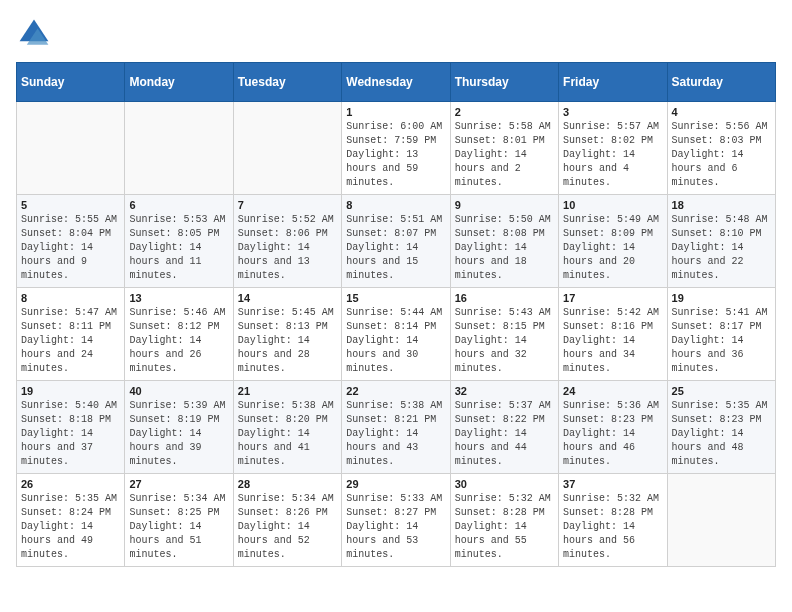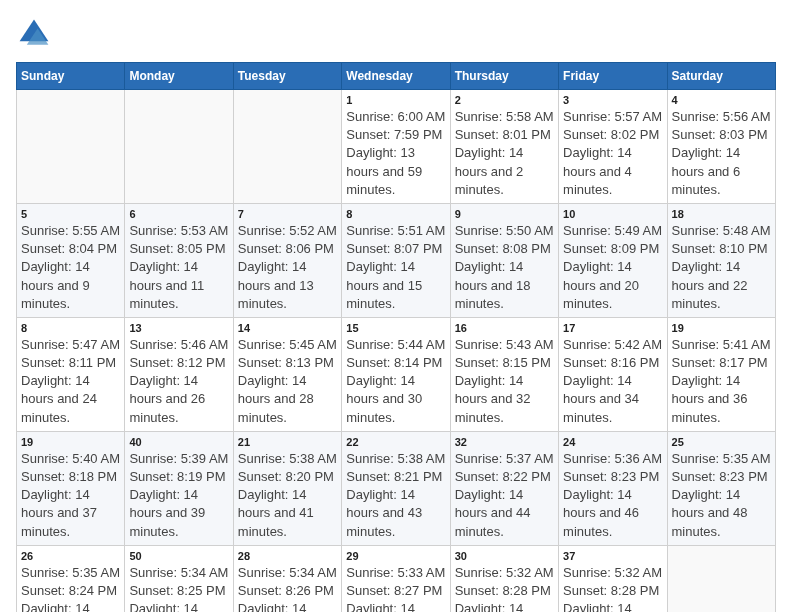--- a/index.html
+++ b/index.html
@@ -49,21 +49,21 @@
     table {
       width: 100%;
       border-collapse: collapse;
       table-layout: fixed;
     }
     thead th {
       background-color: #2a6db5;
       color: #fff;
       font-size: 12px;
       font-weight: bold;
-      padding: 6px 4px;
+      padding: 12px 4px;
       text-align: left;
       border: 1px solid #1a5a9a;
     }
     tbody td {
       vertical-align: top;
       border: 1px solid #d0d0d0;
       padding: 4px 4px;
       font-size: 10px;
       color: #333;
       background: #fff;
@@ -73,23 +73,24 @@
     tbody tr:nth-child(even) td {
       background: #f5f7fa;
     }
     .day-number {
       font-weight: bold;
       font-size: 11px;
       margin-bottom: 2px;
       color: #222;
     }
     .day-info {
-      font-size: 13px;
+      font-size: 10px;
       color: #444;
       line-height: 1.4;
+      font-family: Liberation Mono, monospace;
     }
     .empty-cell {
       background: #f9f9f9;
     }
   </style>
 </head>
 <body>
 
 <div class="header">
   <div class="logo">
@@ -231,21 +232,21 @@
           <div class="day-number">25</div>
           <div class="day-info">Sunrise: 5:35 AM<br>Sunset: 8:23 PM<br>Daylight: 14 hours and 48 minutes.</div>
         </td>
       </tr>
       <tr>
         <td>
           <div class="day-number">26</div>
           <div class="day-info">Sunrise: 5:35 AM<br>Sunset: 8:24 PM<br>Daylight: 14 hours and 49 minutes.</div>
         </td>
         <td>
-          <div class="day-number">50</div>
+          <div class="day-number">27</div>
           <div class="day-info">Sunrise: 5:34 AM<br>Sunset: 8:25 PM<br>Daylight: 14 hours and 51 minutes.</div>
         </td>
         <td>
           <div class="day-number">28</div>
           <div class="day-info">Sunrise: 5:34 AM<br>Sunset: 8:26 PM<br>Daylight: 14 hours and 52 minutes.</div>
         </td>
         <td>
           <div class="day-number">29</div>
           <div class="day-info">Sunrise: 5:33 AM<br>Sunset: 8:27 PM<br>Daylight: 14 hours and 53 minutes.</div>
         </td>

